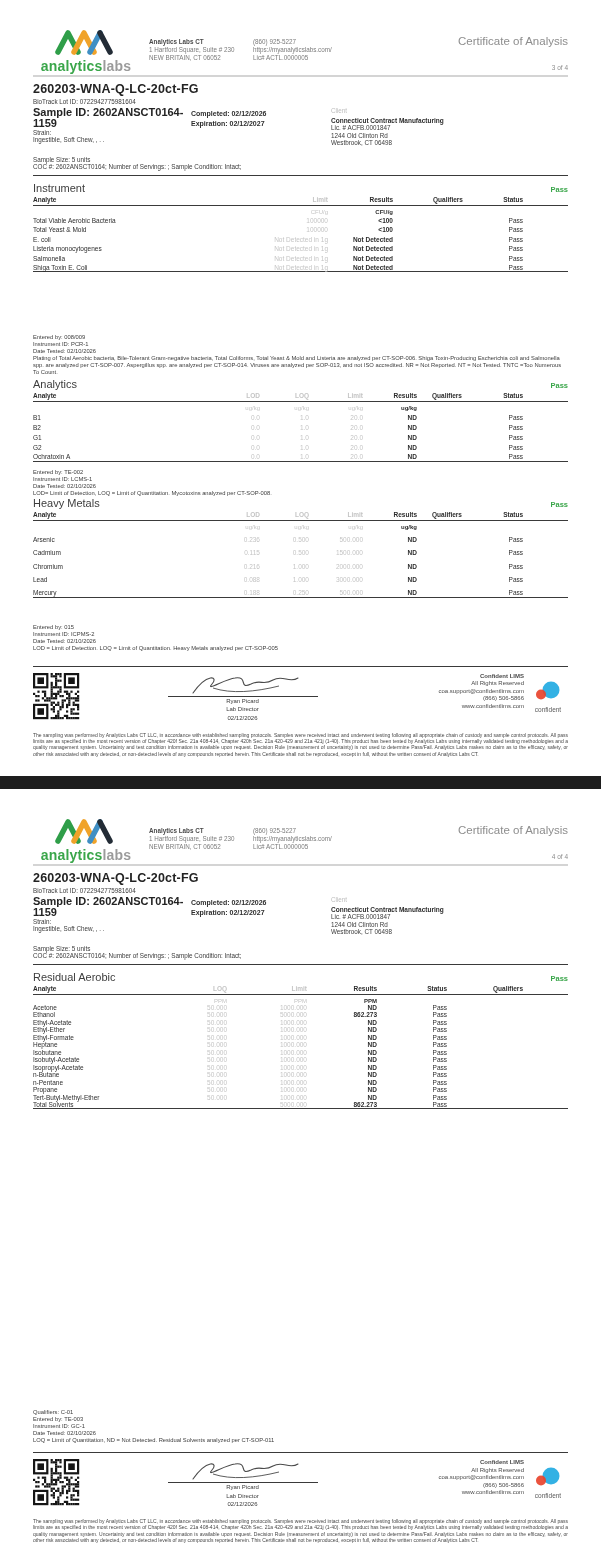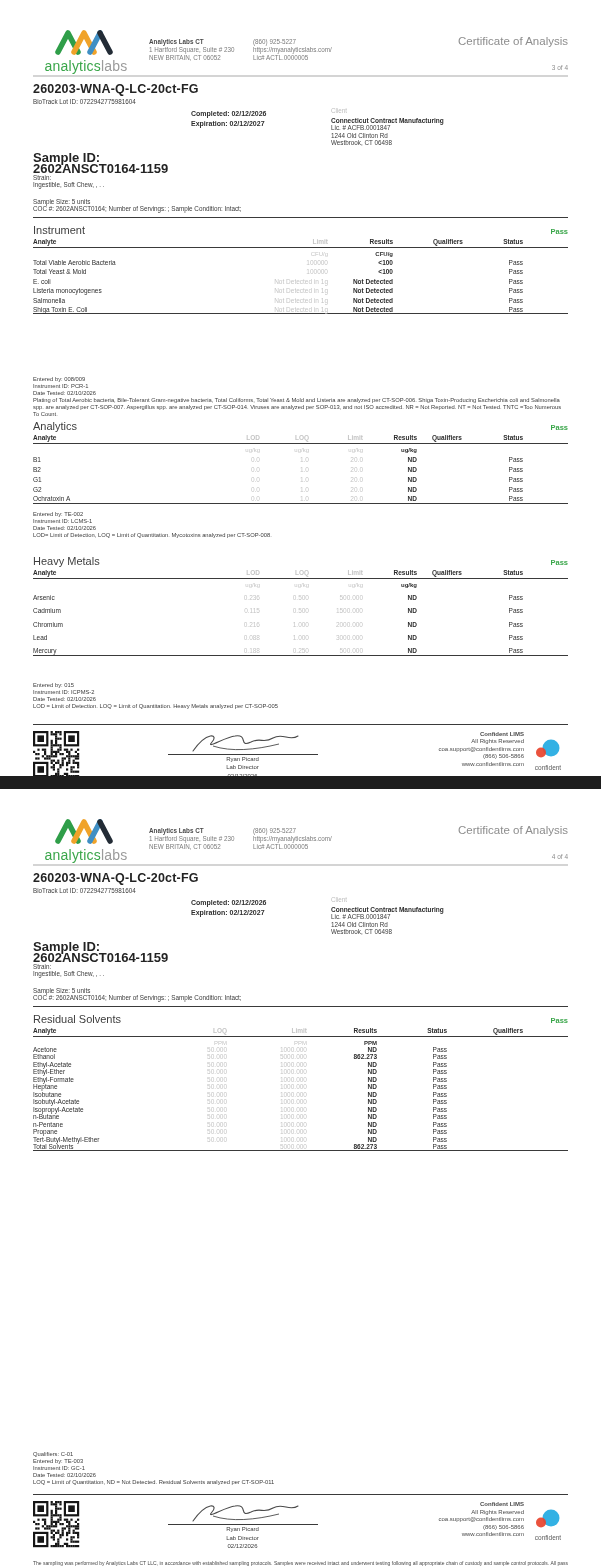--- a/index.html
+++ b/index.html
@@ -5,37 +5,37 @@
   html,body{margin:0;padding:0;background:#ffffff;}
   body{width:601px;font-family:"Liberation Sans",sans-serif;color:#2f2f2f;}
   .page{width:601px;box-sizing:border-box;padding:0 33px;background:#fff;position:relative;overflow:hidden;}
   .page-3{height:776px;}
   .page-4{height:777px;}
   .divider{height:13px;background:#1e1e1e;}
 
   
   .hdr{display:flex;padding-top:29px;}
   .logo-block{width:106px;text-align:center;}
-  .wordmark{font-size:14px;font-weight:normal;margin-top:0;letter-spacing:.2px;line-height:14px;}
+  .wordmark{font-size:14px;font-weight:bold;margin-top:0;letter-spacing:.2px;line-height:14px;}
   .w1{color:#3aa64a;} .w2{color:#9b9b9b;}
   .company-block{margin-left:10px;width:104px;font-size:6.3px;line-height:8px;color:#7b7b7b;padding-top:9px;}
   .company-block .nm{color:#4a4a4a;font-weight:bold;}
   .contact-block{width:112px;font-size:6.3px;line-height:8px;color:#7b7b7b;padding-top:9px;}
   .hdr-right{flex:1;text-align:right;padding-top:6px;}
   .doc-title{font-size:11.5px;color:#8d8d8d;}
   .page-num{font-size:6.5px;color:#8d8d8d;margin-top:17px;}
   .hdr-rule{border-bottom:2px solid #d4d4d4;margin-top:2px;}
 
   
   .sample-name{font-size:12.5px;font-weight:bold;color:#232323;margin-top:5px;letter-spacing:.2px;}
   .sm{font-size:6.3px;line-height:7.5px;color:#3a3a3a;}
   .biotrack{margin-top:2px;}
   .info-row{display:flex;margin-top:1px;}
   .ic1{width:158px;}
-  .sample-id{font-size:13px;font-weight:bold;color:#232323;line-height:11px;margin-top:45px;}
+  .sample-id{font-size:11px;font-weight:bold;color:#232323;line-height:11px;}
   .ic2{width:140px;font-size:7px;font-weight:bold;color:#2e2e2e;line-height:10px;padding-top:2px;}
   .ic3{flex:1;}
   .client-label{font-size:6.3px;color:#bcbcbc;margin-bottom:3px;}
   .client-name{font-size:6.5px;font-weight:bold;line-height:7.5px;color:#2c2c2c;}
   .sample-size{margin-top:9px;}
   .dark-rule{border-bottom:1px solid #3a3a3a;margin-top:4px;}
 
   
   .sec-head{display:flex;justify-content:space-between;align-items:baseline;margin-top:6px;}
   .sec-title{font-size:11px;color:#3d3d3d;}
@@ -47,21 +47,21 @@
   .gray{color:#c4c4c4;}
   .bold{font-weight:bold;}
   .ctr{text-align:center;}
   .lastcol{padding-right:45px;}
   tr.units td{font-size:6px;height:9px;}
   tbody.data tr:last-child td{border-bottom:1px solid #3a3a3a;}
   .rows-micro tr{height:9.5px;} .rows-my tr{height:10px;} .rows-hm tr{height:13.5px;} .rows-rs tr{height:7.5px;}
 
   .notes{font-size:5.8px;line-height:7px;color:#3c3c3c;}
   .mt-micro{margin-top:62px;} .mt-my{margin-top:7px;} .mt-hm{margin-top:26px;} .mt-rs{margin-top:300px;}
-  .sec-my{margin-top:2px;} .sec-hm{margin-top:16px;gap:32px;}
+  .sec-my{margin-top:2px;} .sec-hm{margin-top:0;gap:32px;}
 
   
   .ftr-rule{border-bottom:1px solid #3a3a3a;margin-top:14px;}
   .ftr{display:flex;margin-top:4px;align-items:flex-start;}
   .qr{width:48px;padding-top:2px;}
   .sig-block{flex:1;text-align:center;padding-top:0;}
   .sig-svg{display:block;margin:0 auto -7px auto;}
   .sig-line{border-top:1px solid #3a3a3a;width:150px;margin:0 auto;}
   .sig-txt{font-size:6px;line-height:7.5px;color:#3a3a3a;margin-top:1px;}
   .lims{width:120px;text-align:right;font-size:6px;line-height:7.6px;color:#4a4a4a;padding-top:2px;}
@@ -618,21 +618,21 @@
       <div class="sm">Lic. # ACFB.0001847</div>
       <div class="sm">1244 Old Clinton Rd</div>
       <div class="sm">Westbrook, CT 06498</div>
     </div>
   </div>
   <div class="sm sample-size">Sample Size: 5 units</div>
   <div class="sm">COC #: 2602ANSCT0164; Number of Servings: ; Sample Condition: Intact;</div>
   <div class="dark-rule"></div>
 
   <div class="sec-head">
-    <span class="sec-title">Residual Solvents</span>
+    <span class="sec-title">Residual Aerobic</span>
     <span class="pass">Pass</span>
   </div>
   <table>
     <colgroup>
         <col style="width:130px">
         <col style="width:64px">
         <col style="width:80px">
         <col style="width:70px">
         <col style="width:70px">
         <col style="width:121px">

